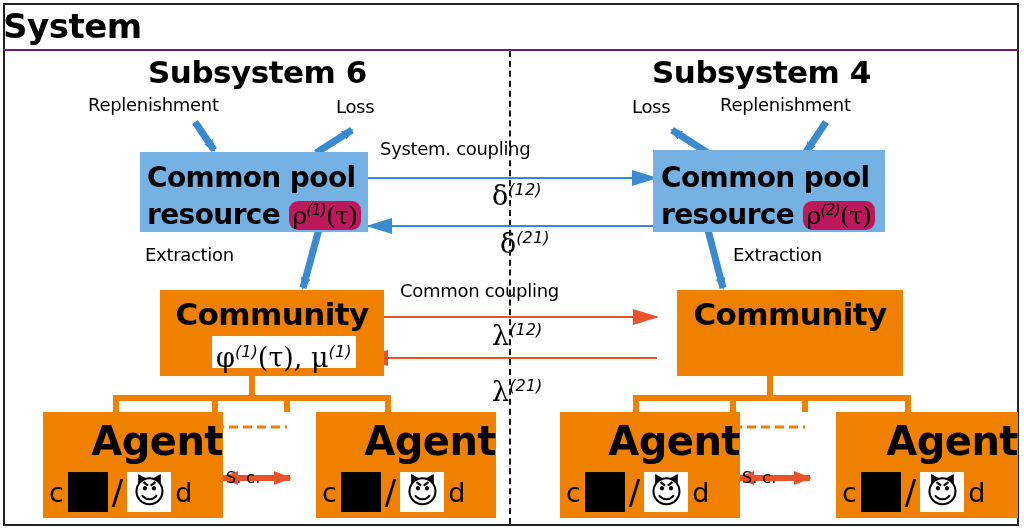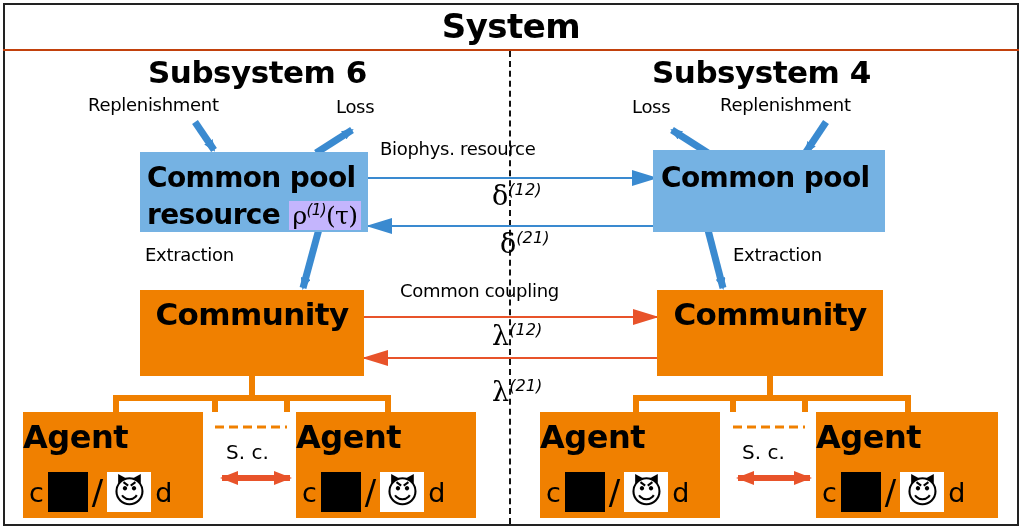--- a/index.html
+++ b/index.html
@@ -1,39 +1,39 @@
 <!DOCTYPE html>
 <html><head>
 <meta charset="utf-8">
 <style>
   html, body { margin:0; padding:0; background:#ffffff; }
   body { width:1024px; height:531px; position:relative; overflow:hidden;
          font-family:"DejaVu Sans", sans-serif; color:#000; }
   .frame { position:absolute; left:3px; top:3px; width:1016px; height:523px;
            border:2px solid #222; box-sizing:border-box; }
   .title-bar { position:absolute; left:3px; top:3px; width:1016px; height:48px;
-               border-bottom:2px solid #c2410c; box-sizing:border-box; text-align:center; }
+               border-bottom:2px solid #701a75; box-sizing:border-box; }
   .title { font-weight:bold; font-size:34px; line-height:46px; letter-spacing:-0.5px; }
   .divider { position:absolute; left:509px; top:51px; height:473px; width:0;
              border-left:2px dashed #111; }
   .abs { position:absolute; }
   .subtitle { font-weight:bold; font-size:31px; letter-spacing:-0.5px; white-space:nowrap; }
   .lbl { font-size:18px; white-space:nowrap; letter-spacing:-0.3px; }
   .blue-box { position:absolute; background:#75b2e3; }
-  .orange-box { position:absolute; background:#f08000; }
+  .orange-box { position:absolute; background:#f08000;margin-left:20px; }
   .box-bold { font-weight:bold; font-size:28px; line-height:32px; letter-spacing:-0.6px; white-space:nowrap; }
-  .whitebg { background:#c4b5fd; font-weight:normal; padding:0 3px; font-family:"DejaVu Serif", serif; font-size:25px; }
+  .whitebg { background:#be185d; font-weight:normal; padding:0 3px; font-family:"DejaVu Serif", serif; font-size:25px;border-radius:9px; }
   sup { font-size:60%; font-style:italic; font-family:"DejaVu Sans", sans-serif; }
   .sym { font-family:"DejaVu Serif", serif; font-size:27px; white-space:nowrap; }
-  .agent-title { font-weight:bold; font-size:32px; letter-spacing:-0.5px; text-align:left; }
+  .agent-title { font-weight:bold; font-size:40px; letter-spacing:-0.5px; text-align:right; }
   .agent-row { position:absolute; left:6px; bottom:6px; display:flex; align-items:center; gap:4px; font-size:27px; }
   .emoji-c { width:40px; height:40px; background:#000; display:flex; align-items:center; justify-content:center; font-size:32px; line-height:40px; }
   .emoji-d { width:44px; height:40px; background:#fff; display:flex; align-items:center; justify-content:center; font-size:32px; line-height:40px; }
   .slash { font-size:34px; line-height:40px; }
-  .sc { font-size:20px; white-space:nowrap; }
+  .sc { font-size:16px; white-space:nowrap;margin-top:28px; }
   svg.overlay { position:absolute; left:0; top:0; }
 </style>
 </head>
 <body>
 
 <div class="frame"></div>
 <div class="title-bar">
   <span class="title">System</span>
 </div>
 <div class="divider"></div>
@@ -106,20 +106,23 @@
   <div class="box-bold" style="position:absolute; left:7px; top:42px;">
     <span>resource</span>
     <span class="whitebg"><span>ρ</span><sup>(1)</sup><span>(τ)</span></span>
   </div>
 </div>
 
 <div class="abs lbl" style="left:145px; top:244px;">Extraction</div>
 
 <div class="orange-box" style="left:140px; top:290px; width:224px; height:86px;">
   <div class="box-bold" style="position:absolute; left:0; width:100%; text-align:center; top:6px; font-size:31px; line-height:36px;">Community</div>
+  <div style="position:absolute; left:52px; top:46px; background:#fff; padding:0 4px; height:32px; line-height:32px;" class="sym">
+    <span>φ</span><sup>(1)</sup><span>(τ), μ</span><sup>(1)</sup>
+  </div>
 </div>
 
 <div class="orange-box" style="left:23px; top:412px; width:180px; height:106px;">
   <div class="agent-title" style="padding-top:6px;">Agent</div>
   <div class="agent-row">
     <span>c</span>
     <span class="emoji-c">😇</span>
     <span class="slash">/</span>
     <span class="emoji-d">😈</span>
     <span>d</span>
@@ -132,33 +135,37 @@
   <div class="agent-title" style="padding-top:6px;">Agent</div>
   <div class="agent-row">
     <span>c</span>
     <span class="emoji-c">😇</span>
     <span class="slash">/</span>
     <span class="emoji-d">😈</span>
     <span>d</span>
   </div>
 </div>
 
-<div class="abs lbl" style="left:380px; top:138px;">Biophys. resource</div>
+<div class="abs lbl" style="left:380px; top:138px;">System. coupling</div>
 <div class="abs sym" style="left:492px; top:180px;"><span>δ</span><sup>(12)</sup></div>
 <div class="abs sym" style="left:500px; top:228px;"><span>δ</span><sup>(21)</sup></div>
 <div class="abs lbl" style="left:400px; top:280px;">Common coupling</div>
 <div class="abs sym" style="left:492px; top:320px;"><span>λ</span><sup>(12)</sup></div>
 <div class="abs sym" style="left:492px; top:376px;"><span>λ</span><sup>(21)</sup></div>
 
 <div class="abs subtitle" style="left:652px; top:54px;">Subsystem 4</div>
 <div class="abs lbl" style="left:632px; top:96px;">Loss</div>
 <div class="abs lbl" style="left:720px; top:94px;">Replenishment</div>
 
 <div class="blue-box" style="left:653px; top:150px; width:232px; height:82px;">
   <div class="box-bold" style="position:absolute; left:8px; top:12px;">Common pool</div>
+  <div class="box-bold" style="position:absolute; left:8px; top:44px;">
+    <span>resource</span>
+    <span class="whitebg"><span>ρ</span><sup>(2)</sup><span>(τ)</span></span>
+  </div>
 </div>
 
 <div class="abs lbl" style="left:733px; top:244px;">Extraction</div>
 
 <div class="orange-box" style="left:657px; top:290px; width:226px; height:86px;">
   <div class="box-bold" style="position:absolute; left:0; width:100%; text-align:center; top:6px; font-size:31px; line-height:36px;">Community</div>
 </div>
 
 <div class="orange-box" style="left:540px; top:412px; width:180px; height:106px;">
   <div class="agent-title" style="padding-top:6px;">Agent</div>

